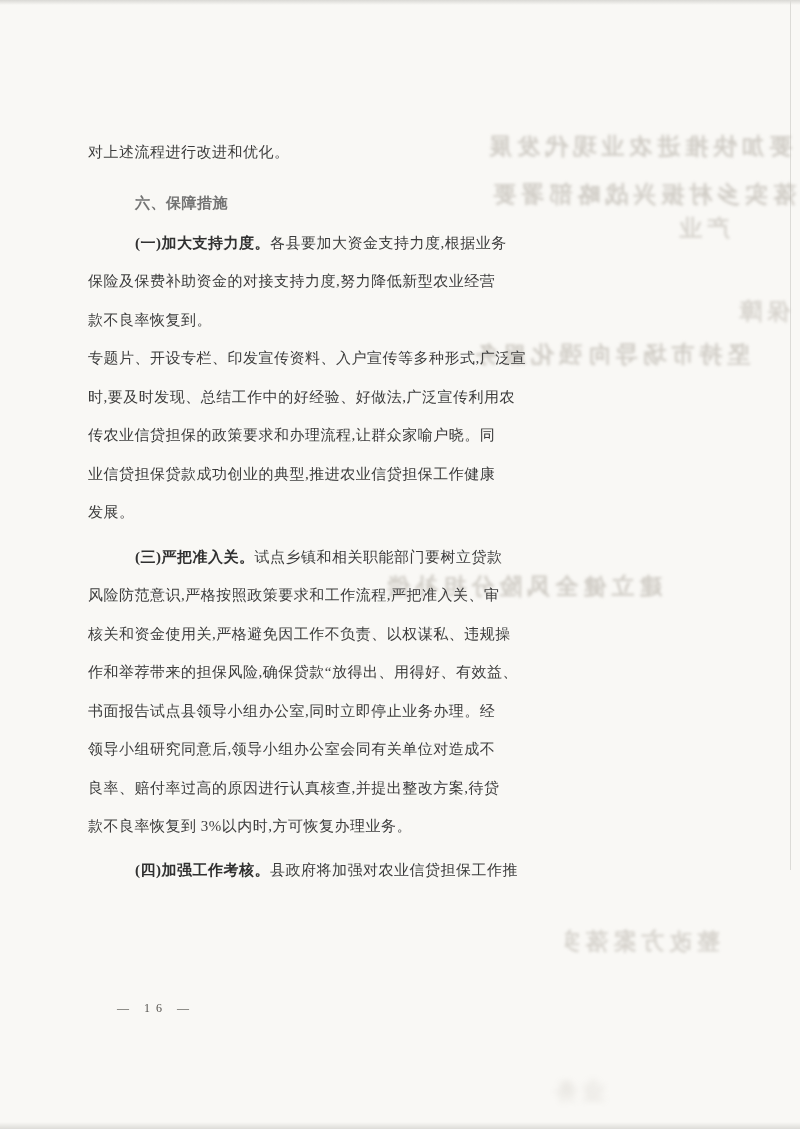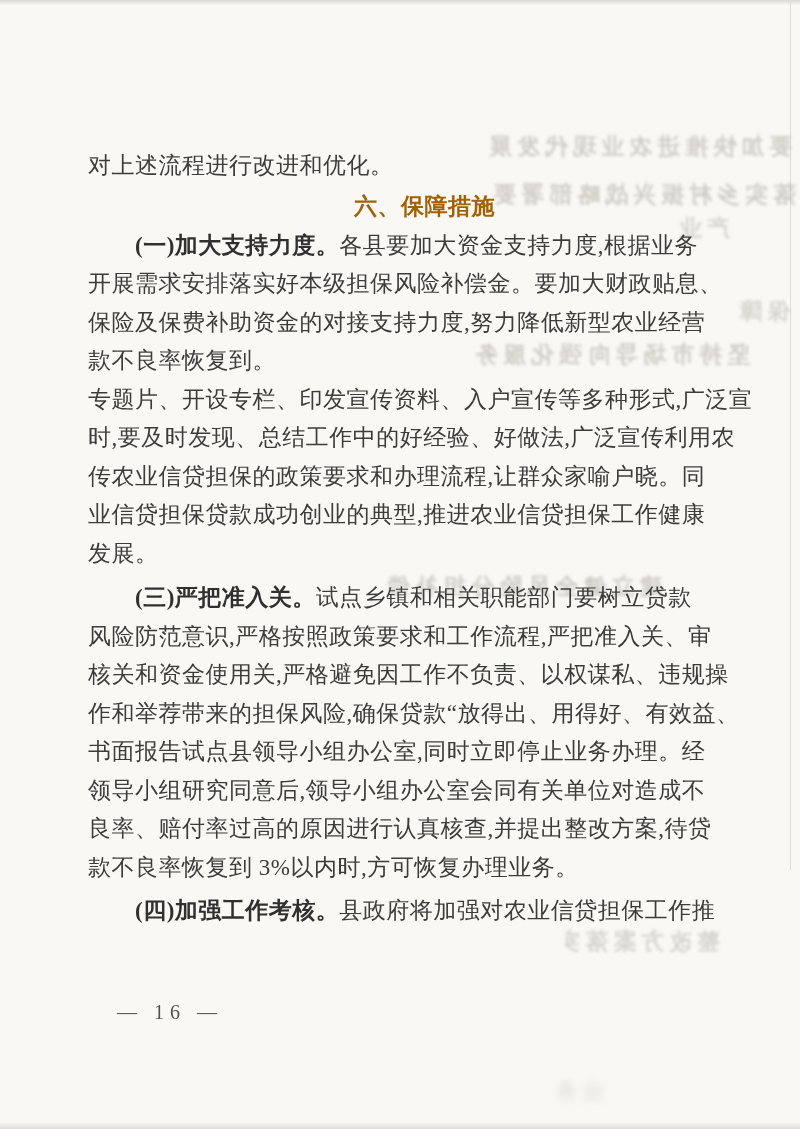--- a/index.html
+++ b/index.html
@@ -50,53 +50,52 @@
   .ghost.g2 { top: 179px; left: 448px; width: 348px; }
   .ghost.g2b { top: 213px; left: 672px; width: 58px; opacity: 0.42; }
   .ghost.g3 { top: 296px; left: 732px; width: 58px; opacity: 0.42; }
   .ghost.g4 { top: 339px; left: 420px; width: 330px; }
   .ghost.g5 { top: 571px; left: 314px; width: 348px; }
   .ghost.g6 { top: 926px; left: 565px; width: 155px; opacity: 0.42; }
   .ghost.g7 { top: 1076px; left: 490px; width: 115px; opacity: 0.22; filter: blur(3px); }
 
   .textblock {
     position: absolute;
-    top: 147px;
+    top: 133px;
     left: 88px;
     width: 626px;
     color: #3c3c3c;
-    font-size: 23px;
+    font-size: 15px;
     letter-spacing: 0.5px;
   }
   .line {
     height: 38.5px;
     line-height: 38.5px;
     white-space: nowrap;
   }
   .indent { padding-left: 47px; }
   .heading {
     font-weight: 700;
-    color: #a16207;
-    margin-top: 1px;
+    color: #737373;
+    margin-top: 12px;
     font-family: "Liberation Sans", "DejaVu Sans", sans-serif;
-    text-align: center;
   }
   .lead {
     font-weight: 700;
     color: #303030;
   }
   .m-p1 { margin-top: 1.5px; }
   .m-p2 { margin-top: 4px; }
   .m-p3 { margin-top: 6px; }
   .m-p4 { margin-top: 5px; }
   .page-number {
     position: absolute;
     top: 1001px;
     left: 117px;
-    font-size: 20px;
+    font-size: 12px;
     letter-spacing: 6px;
     color: #55534f;
   }
 </style>
 </head>
 <body>
 
 <div class="scan-edge-top"></div>
 <div class="scan-edge-right"></div>
 <div class="scan-edge-bottom"></div>
@@ -109,21 +108,20 @@
 <div class="ghost g5">建立健全风险分担补偿</div>
 <div class="ghost g6">整改方案落实</div>
 <div class="ghost g7">业务</div>
 
 <div class="textblock">
   <div class="line">对上述流程进行改进和优化。</div>
 
   <div class="line indent heading">六、保障措施</div>
 
   <div class="line indent m-p1"><span class="lead">(一)加大支持力度。</span><span>各县要加大资金支持力度,根据业务</span></div>
-  <div class="line">开展需求安排落实好本级担保风险补偿金。要加大财政贴息、</div>
   <div class="line">保险及保费补助资金的对接支持力度,努力降低新型农业经营</div>
   <div class="line">款不良率恢复到。</div>
 
   <div class="line">专题片、开设专栏、印发宣传资料、入户宣传等多种形式,广泛宣</div>
   <div class="line">时,要及时发现、总结工作中的好经验、好做法,广泛宣传利用农</div>
   <div class="line">传农业信贷担保的政策要求和办理流程,让群众家喻户晓。同</div>
   <div class="line">业信贷担保贷款成功创业的典型,推进农业信贷担保工作健康</div>
   <div class="line">发展。</div>
 
   <div class="line indent m-p3"><span class="lead">(三)严把准入关。</span><span>试点乡镇和相关职能部门要树立贷款</span></div>

